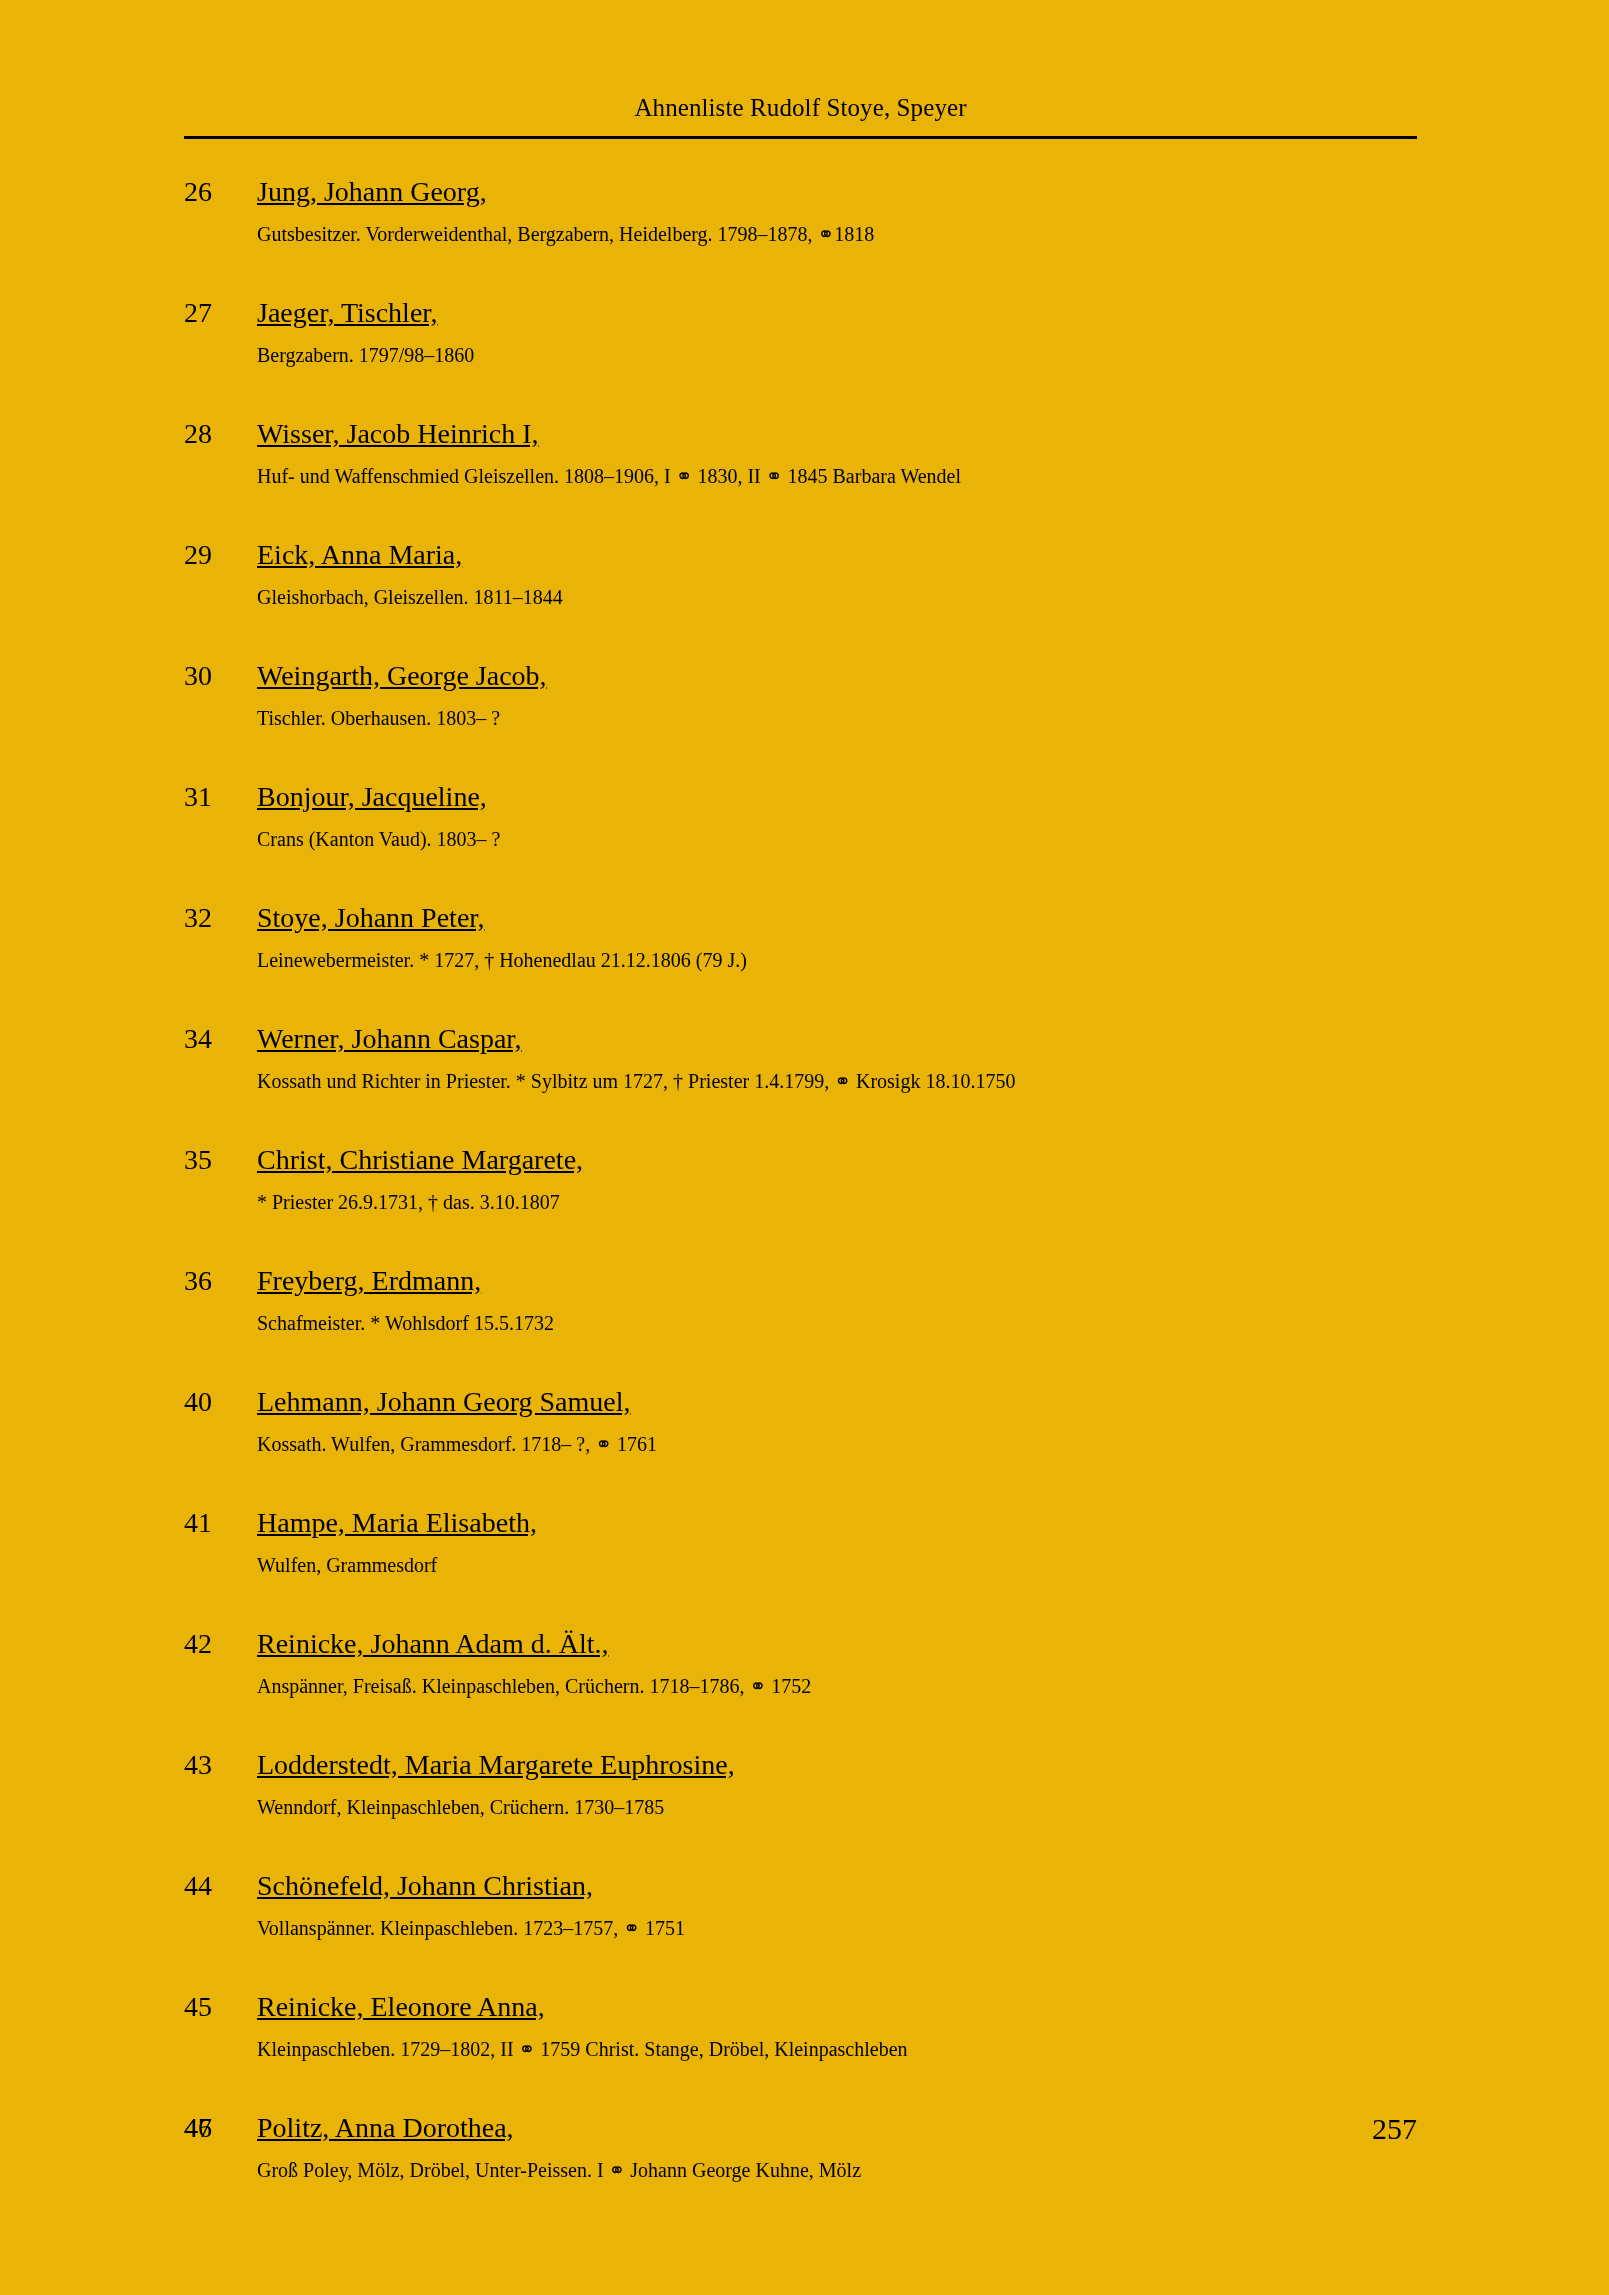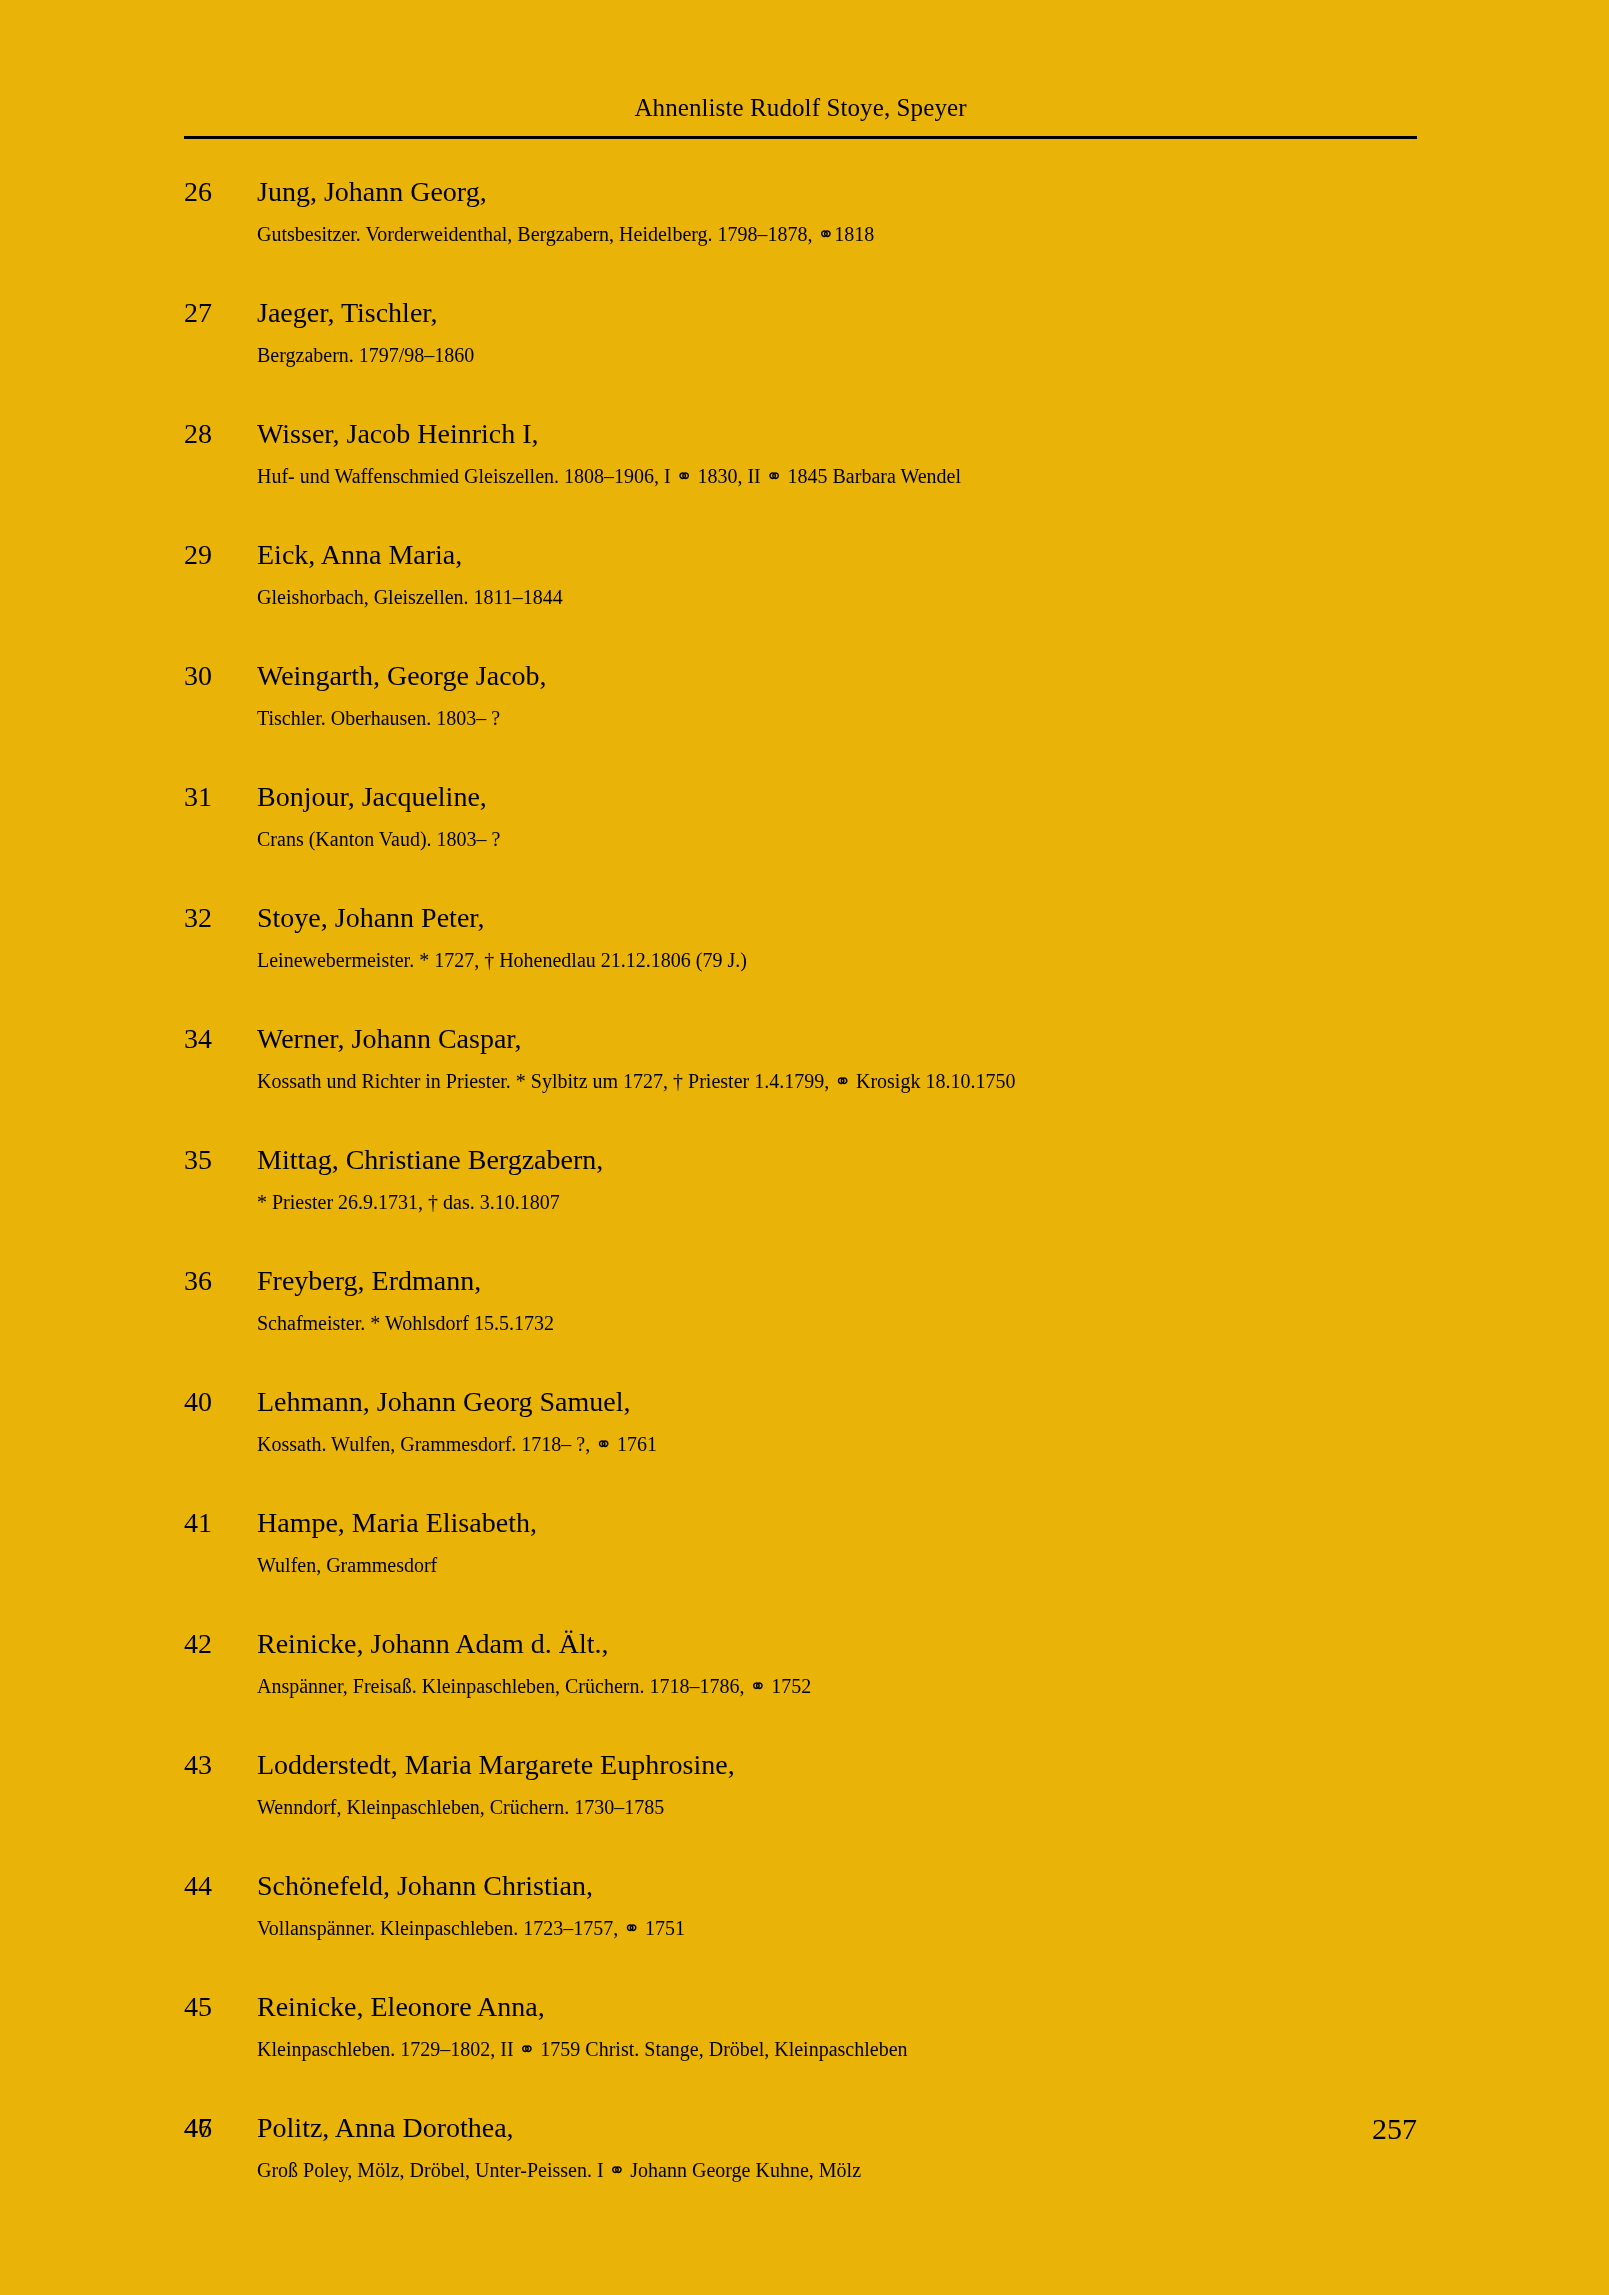--- a/index.html
+++ b/index.html
@@ -69,20 +69,21 @@
     width: 58px;
     font-size: 28px;
     line-height: 43px;
     text-align: left;
   }
 
   .entry-name {
     font-size: 28px;
     line-height: 43px;
     text-align: left;
+    text-decoration: underline;
   }
 
   .entry-detail {
     font-size: 20px;
     line-height: 43px;
     text-align: justify;
     text-justify: inter-word;
     hyphens: none;
   }
 
@@ -143,21 +144,21 @@
         <div class="entry-name">Stoye, Johann Peter,</div>
         <div class="entry-detail">Leinewebermeister. * 1727, † Hohenedlau 21.12.1806 (79 J.)</div>
       </div>
       <div class="entry">
         <div class="entry-number">34</div>
         <div class="entry-name">Werner, Johann Caspar,</div>
         <div class="entry-detail">Kossath und Richter in Priester. * Sylbitz um 1727, † Priester 1.4.1799, ⚭ Krosigk 18.10.1750</div>
       </div>
       <div class="entry">
         <div class="entry-number">35</div>
-        <div class="entry-name">Mittag, Christiane Bergzabern,</div>
+        <div class="entry-name">Christ, Christiane Margarete,</div>
         <div class="entry-detail">* Priester 26.9.1731, † das. 3.10.1807</div>
       </div>
       <div class="entry">
         <div class="entry-number">36</div>
         <div class="entry-name">Freyberg, Erdmann,</div>
         <div class="entry-detail">Schafmeister. * Wohlsdorf 15.5.1732</div>
       </div>
       <div class="entry">
         <div class="entry-number">40</div>
         <div class="entry-name">Lehmann, Johann Georg Samuel,</div>

